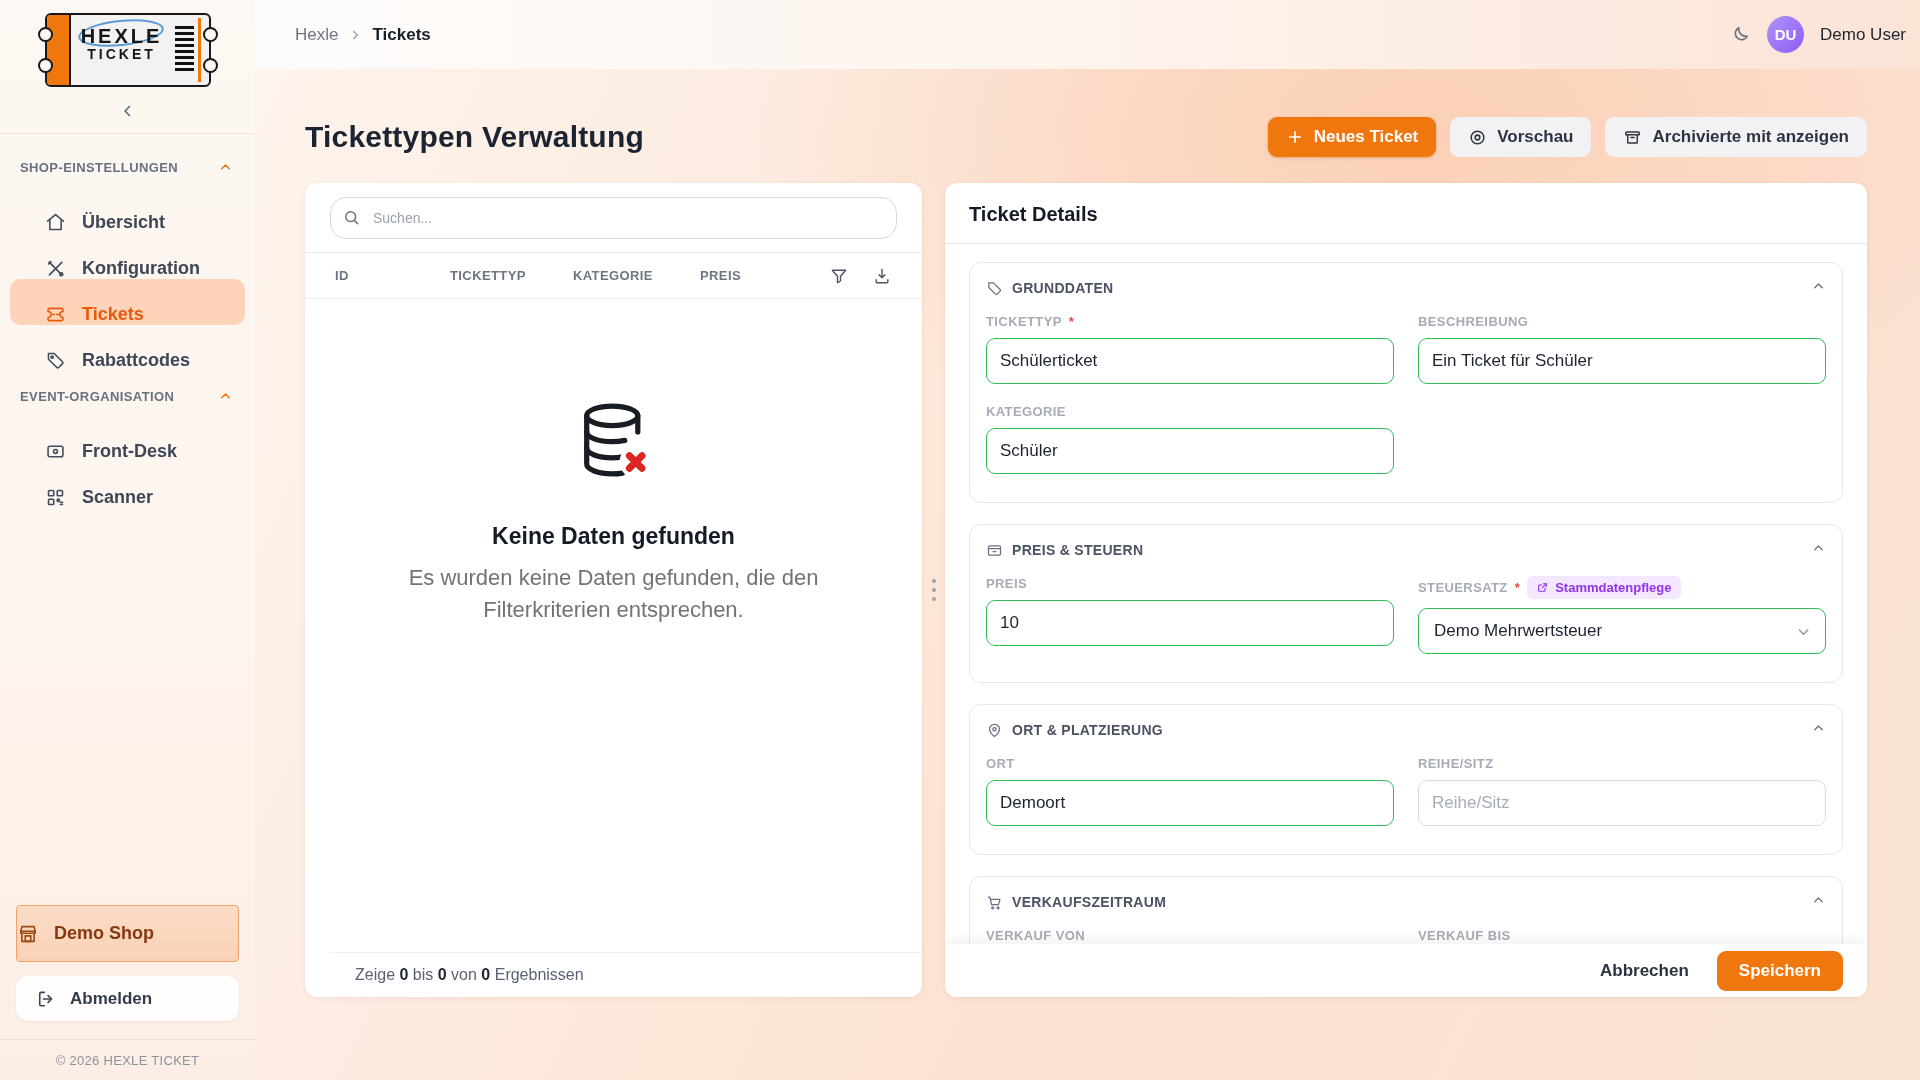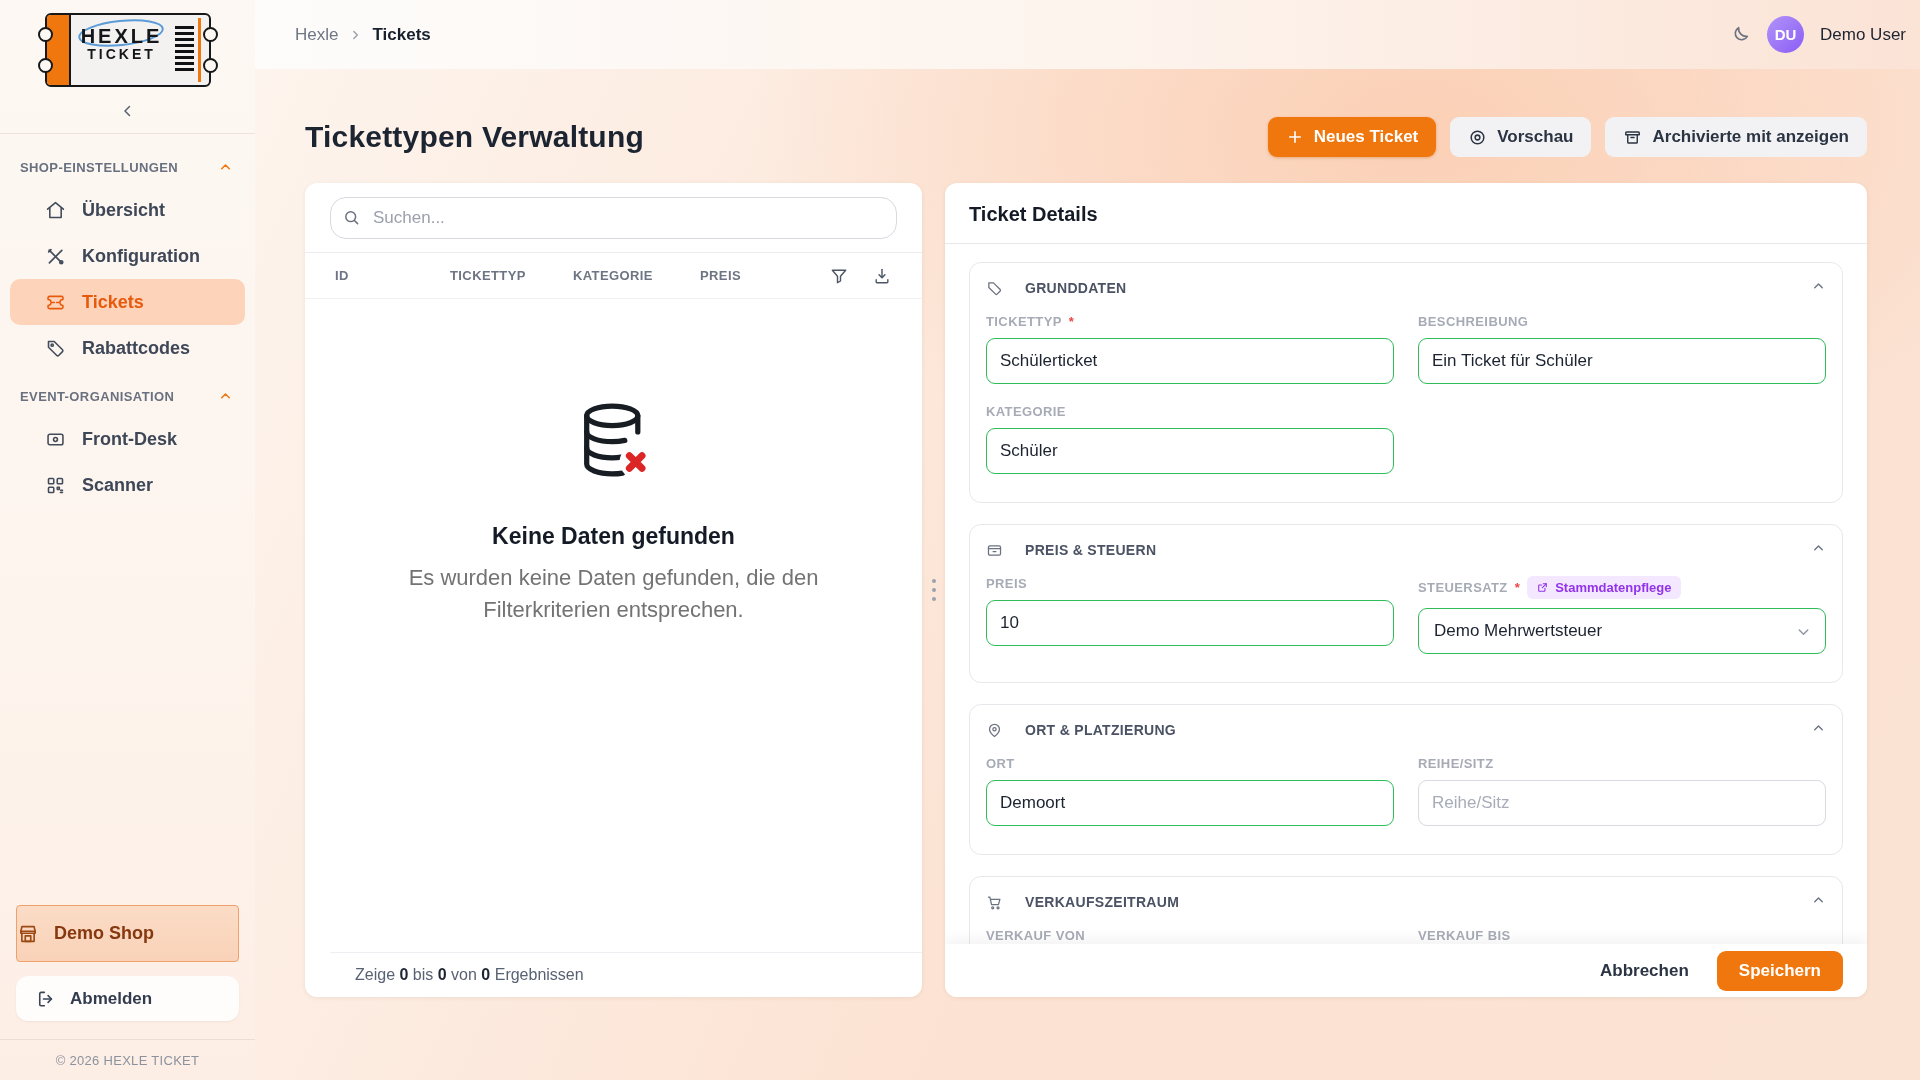--- a/index.html
+++ b/index.html
@@ -26,21 +26,21 @@
   .ticket-scribble { position:absolute; left:26px; top:2px; }
   .ticket-barcode { position:absolute; right:15px; top:11px; bottom:11px; width:19px;
     background:repeating-linear-gradient(180deg,#101113 0 3px,transparent 3px 6px); }
   .ticket-rightline { position:absolute; right:8px; top:3px; bottom:3px; width:3px; background:#f0770e; }
   .collapse-row { height:45px; margin-top:2px; display:flex; align-items:center; justify-content:center;
     color:#5a6270; border-bottom:1px solid #efe3d9; cursor:pointer; }
   .sec-label { margin:26px 0 12px; padding:0 22px 0 20px; display:flex; align-items:center;
     justify-content:space-between; font-size:13px; font-weight:700; letter-spacing:.4px; color:#697181; }
   .sec-label.second { margin-top:18px; }
   .sec-label svg { color:#f0770e; }
-  .nav-item { height:46px; margin:0 10px; padding-left:35px; display:flex; align-items:center; gap:16px;
+  .nav-item { height:46px; margin:0 10px; padding-left:35px; display:flex; align-items:flex-end; gap:16px;
     font-size:18px; font-weight:600; color:#3e4757; border-radius:10px; cursor:pointer; }
   .nav-item svg { color:#434c5c; flex:none; }
   .nav-item.active { background:#fdd4ba; color:#e8590c; }
   .nav-item.active svg { color:#e8590c; }
   .side-bottom { margin-top:auto; padding:0 16px; }
   .shop-box { height:57px; border:1px solid #efa06b; border-radius:4px;
     background:linear-gradient(180deg,#fbdcc6,#f9d2b8); display:flex; align-items:center; gap:15px;
     font-size:18px; font-weight:700; color:#86380f; margin-bottom:14px; cursor:pointer; }
   .shop-box svg { color:#9c4a14; }
   .logout-box { height:45px; background:#fffdfc; border-radius:12px; box-shadow:0 1px 2px rgba(120,80,50,.08);
@@ -77,21 +77,21 @@
 
   .panels { display:flex; margin-top:26px; height:814px; }
 
   
   .list-card { width:617px; flex:none; background:#fff; border-radius:12px;
     box-shadow:0 1px 4px rgba(80,50,30,.08); display:flex; flex-direction:column; overflow:hidden; }
   .search-row { padding:14px 25px 13px; border-bottom:1px solid #ececf0; }
   .search-wrap { position:relative; }
   .search-wrap svg { position:absolute; left:12px; top:11px; color:#6b7280; }
   .search-input { width:100%; height:42px; border:1px solid #d6d9de; border-radius:16px;
-    padding:0 14px 0 42px; font-family:inherit; font-size:17px; color:#1c2330; outline:none; }
+    padding:0 14px 0 42px; font-family:inherit; font-size:14px; color:#1c2330; outline:none; }
   .search-input::placeholder { color:#9aa1ac; }
   .table-head { height:46px; flex:none; display:flex; align-items:center; padding:0 30px;
     font-size:13px; font-weight:700; letter-spacing:.4px; color:#6d7483; border-bottom:1px solid #f1f1f4; }
   .col-id { width:115px; } .col-typ { width:123px; } .col-kat { width:127px; }
   .head-icons { margin-left:auto; display:flex; gap:23px; color:#4b5563; }
   .head-icons svg { cursor:pointer; }
   .empty { padding-top:100px; text-align:center; }
   .empty-title { margin-top:36px; font-size:23px; font-weight:700; color:#151b26; }
   .empty-desc { margin:12px auto 0; font-size:22px; color:#737373; line-height:1.45; max-width:410px; }
   .list-footer { margin-top:auto; border-top:1px solid #efeff3; padding:13px 25px; font-size:16px; color:#596273;margin-left:25px; }
@@ -102,21 +102,21 @@
     justify-content:center; gap:5px; cursor:col-resize; }
   .handle-col i { width:4px; height:4px; border-radius:50%; background:#9aa2ad; }
 
   
   .details-card { flex:1; background:#fff; border-radius:12px; box-shadow:0 1px 4px rgba(80,50,30,.08);
     display:flex; flex-direction:column; overflow:hidden; }
   .details-head { padding:20px 24px 17px; font-size:20px; font-weight:700; color:#151b26;
     border-bottom:1px solid #e8e8ec; }
   .details-body { flex:1; overflow:hidden; padding:18px 24px 0; }
   .section-card { border:1px solid #e7e8ec; border-radius:12px; padding:16px 16px 28px; margin-bottom:21px; }
-  .section-head { display:flex; align-items:center; gap:22px; font-size:14px; font-weight:700;
+  .section-head { display:flex; align-items:center; gap:9px; font-size:14px; font-weight:700;
     letter-spacing:.3px; color:#4a5263; margin-bottom:17px; }
   .section-head svg { color:#6b7280; }
   .section-head .chev { margin-left:auto; color:#9aa1ad; cursor:pointer; }
   .fgrid { display:grid; grid-template-columns:1fr 1fr; column-gap:24px; row-gap:20px; }
   .flabel { font-size:13px; font-weight:700; letter-spacing:.4px; color:#a6abb6; margin-bottom:9px;
     display:flex; align-items:center; gap:7px; }
   .req { color:#ef4444; }
   .finput { width:100%; height:46px; border:1.5px solid #2ebd59; border-radius:9px; padding:0 13px;
     font-family:inherit; font-size:17px; color:#1c2330; outline:none; background:#fff; }
   .finput.gray { border:1px solid #d7dadf; }

